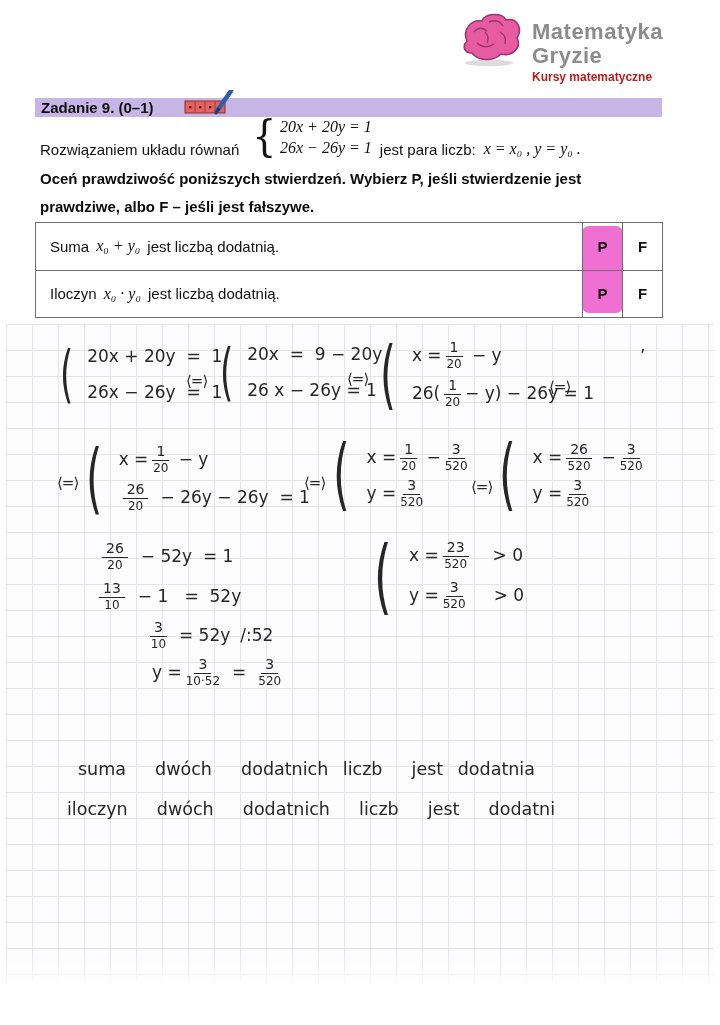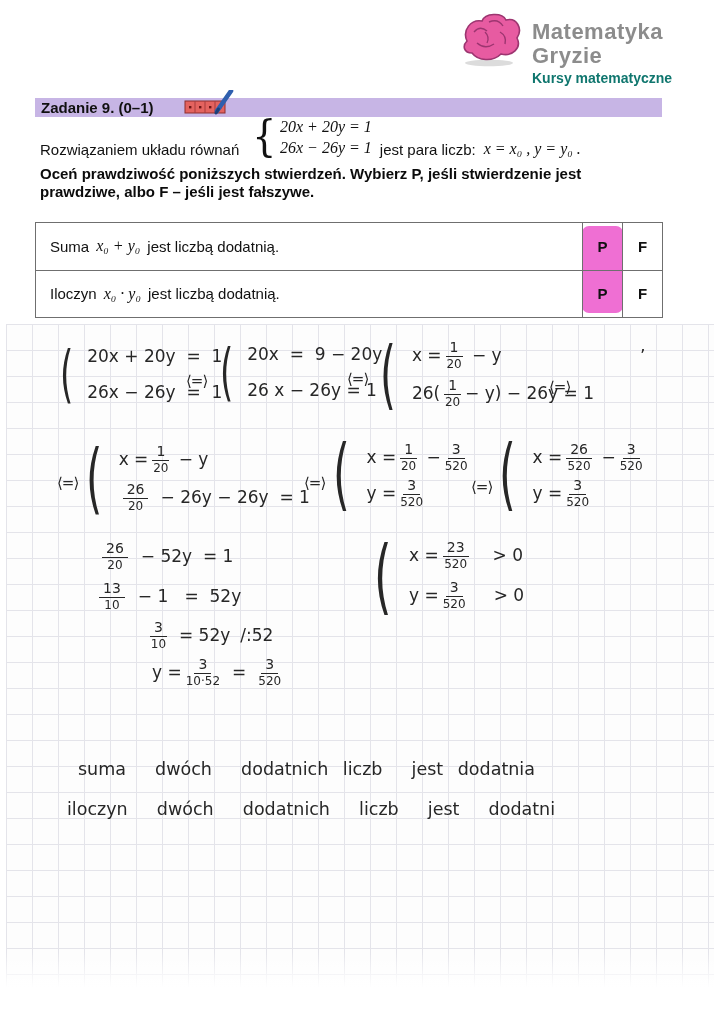--- a/index.html
+++ b/index.html
@@ -4,41 +4,41 @@
 <style>
   html,body{margin:0;padding:0;background:#ffffff;}
   .page{position:relative;width:720px;height:1025px;background:#ffffff;overflow:hidden;
         font-family:"Liberation Sans",sans-serif;color:#111;}
 
   
   .logo{position:absolute;left:458px;top:10px;width:255px;height:62px;display:flex;align-items:flex-start;}
   .logo-art{position:relative;width:66px;height:58px;flex:0 0 auto;}
   .logo-text{margin-left:8px;padding-top:10px;}
   .logo-title{font-size:22px;font-weight:bold;color:#8c8c8c;letter-spacing:.5px;line-height:24px;}
-  .logo-sub{font-size:14px;font-weight:bold;color:#0f766e;margin-top:2px;}
+  .logo-sub{font-size:12px;font-weight:bold;color:#b91c1c;margin-top:2px;}
 
   
   .task-bar{position:absolute;left:35px;top:98px;width:627px;height:19px;background:var(--purple,#c7b5e5);}
   .task-bar .task-title{position:absolute;left:6px;top:0;font-size:15px;font-weight:bold;color:#101010;line-height:19px;}
   .marker-icon{position:absolute;left:148px;top:-8px;}
 
   
   .statement{position:absolute;left:40px;top:100px;height:58px;display:flex;align-items:flex-end;}
   .stmt-text{font-size:15px;color:#111;}
   .sys-print{display:flex;align-items:center;margin:0 8px 0 12px;}
   .sys-print .brace-print{font-family:"DejaVu Serif",serif;font-size:42px;font-weight:400;
         transform:scaleX(.9);line-height:0.9;color:#111;}
   .sys-print .eqs{display:flex;flex-direction:column;margin-left:2px;}
   .mathit{font-family:"Liberation Serif","DejaVu Serif",serif;font-style:italic;font-size:16px;color:#111;}
   .sys-print .mathit{line-height:21px;white-space:pre;}
   .pair-math{margin-left:8px;}
 
   
   .instruction{position:absolute;left:40px;top:165px;width:575px;font-size:15px;font-weight:bold;
-        line-height:18px;color:#0b0b0b;}
+        line-height:28px;color:#0b0b0b;}
 
   
   .ttable{position:absolute;left:35px;top:222px;width:628px;height:96px;border:1.5px solid #6f6f6f;
         box-sizing:border-box;background:#fff;}
   .pink-band{position:absolute;left:546px;top:3px;width:41px;height:87px;background:var(--pink,#ef6fd3);
         border-radius:7px;z-index:1;}
   .trow{display:flex;height:46.5px;position:relative;z-index:2;}
   .trow.first{border-bottom:1.5px solid #6f6f6f;text-align:right;}
   .tcell{display:flex;align-items:center;box-sizing:border-box;}
   .tcell.stmt{flex:1;padding-left:14px;font-size:15px;color:#111;white-space:pre;}

